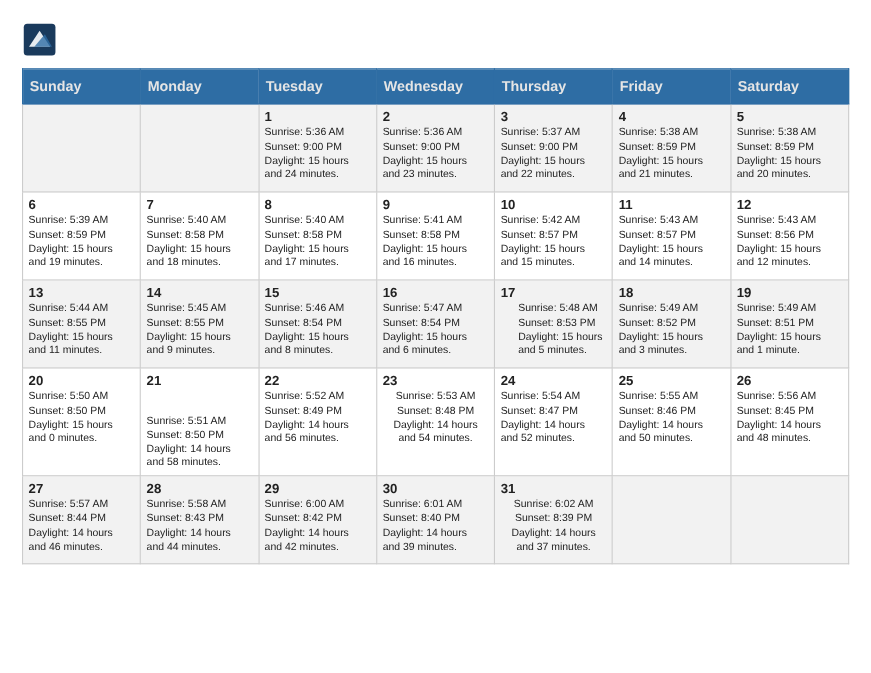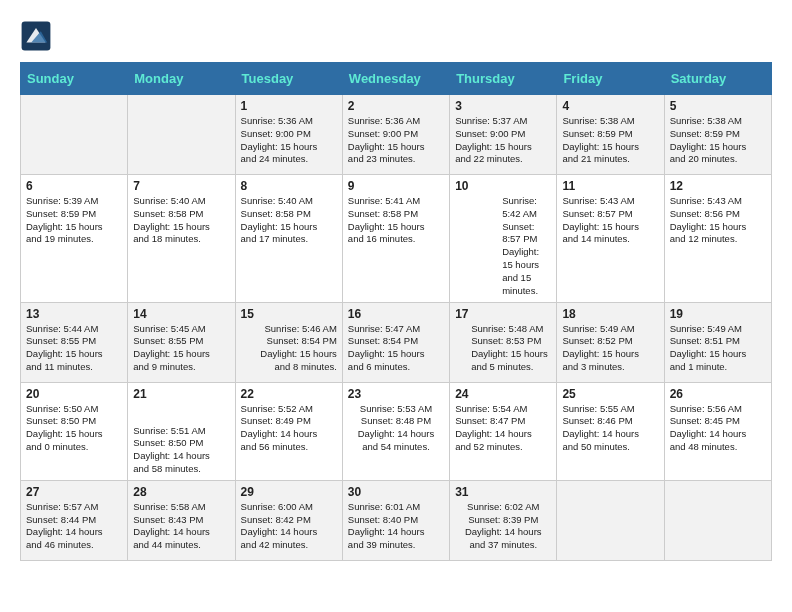--- a/index.html
+++ b/index.html
@@ -43,21 +43,21 @@
       font-size: 16px;
       color: #333;
     }
     table {
       width: 100%;
       border-collapse: collapse;
       table-layout: fixed;
     }
     thead tr th {
       background-color: #2e6da4;
-      color: #5eead4;
+      color: #e5e5e5;
       font-size: 13px;
       font-weight: bold;
       padding: 8px 6px;
       text-align: left;
       border: 1px solid #2e6da4;
     }
     tbody tr td {
       border: 1px solid #ccc;
       vertical-align: top;
       padding: 4px 5px;
@@ -180,21 +180,21 @@
         </td>
         <td>
           <span class="day-number">9</span>
           <div class="cell-content" style="white-space: pre-line;">Sunrise: 5:41 AM
 Sunset: 8:58 PM
 Daylight: 15 hours
 and 16 minutes.</div>
         </td>
         <td>
           <span class="day-number">10</span>
-          <div class="cell-content" style="white-space: pre-line; margin-left: 47px;">Sunrise: 5:42 AM
+          <div class="cell-content" style="white-space: pre-line;">Sunrise: 5:42 AM
 Sunset: 8:57 PM
 Daylight: 15 hours
 and 15 minutes.</div>
         </td>
         <td>
           <span class="day-number">11</span>
           <div class="cell-content" style="white-space: pre-line;">Sunrise: 5:43 AM
 Sunset: 8:57 PM
 Daylight: 15 hours
 and 14 minutes.</div>
@@ -217,21 +217,21 @@
         </td>
         <td>
           <span class="day-number">14</span>
           <div class="cell-content" style="white-space: pre-line;">Sunrise: 5:45 AM
 Sunset: 8:55 PM
 Daylight: 15 hours
 and 9 minutes.</div>
         </td>
         <td>
           <span class="day-number">15</span>
-          <div class="cell-content" style="white-space: pre-line; text-align: right;">Sunrise: 5:46 AM
+          <div class="cell-content" style="white-space: pre-line;">Sunrise: 5:46 AM
 Sunset: 8:54 PM
 Daylight: 15 hours
 and 8 minutes.</div>
         </td>
         <td>
           <span class="day-number">16</span>
           <div class="cell-content" style="white-space: pre-line;">Sunrise: 5:47 AM
 Sunset: 8:54 PM
 Daylight: 15 hours
 and 6 minutes.</div>

